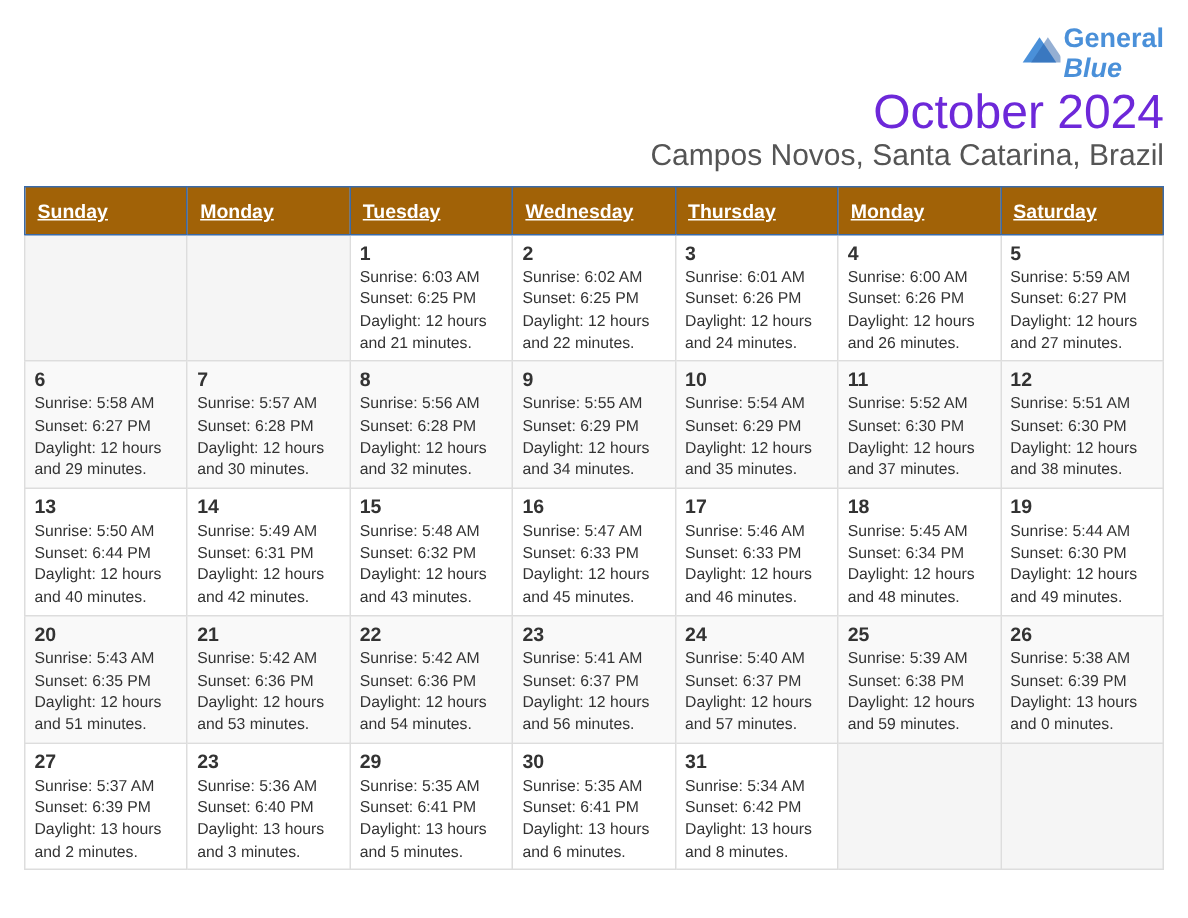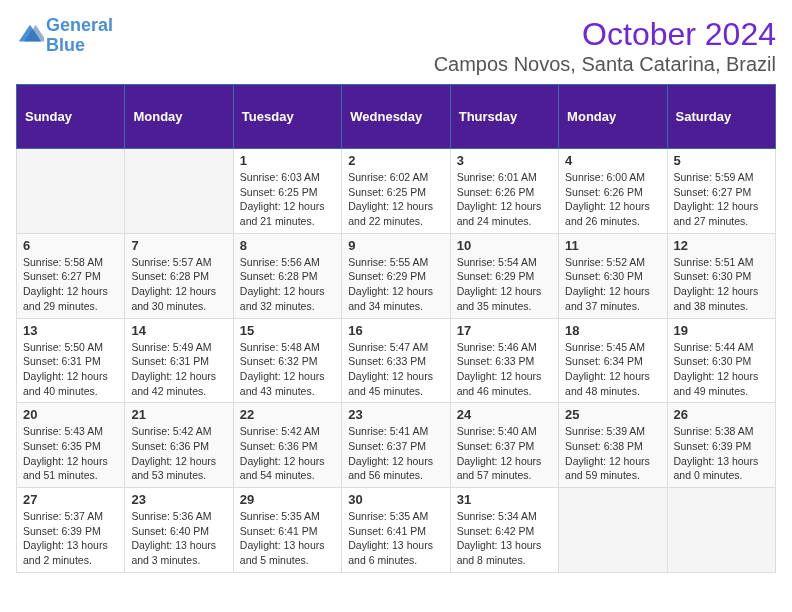--- a/index.html
+++ b/index.html
@@ -6,22 +6,23 @@
     body {
       font-family: Arial, sans-serif;
       background: #fff;
       width: 792px;
       min-height: 612px;
       padding: 16px;
     }
     .header {
       display: flex;
       justify-content: space-between;
-      align-items: flex-start;
+      align-items: flex-end;
       margin-bottom: 8px;
+      flex-direction: column;
     }
     .logo {
       display: flex;
       align-items: center;
       gap: 2px;
     }
     .logo-text {
       font-size: 18px;
       font-weight: bold;
       color: #333;
@@ -45,27 +46,28 @@
     .location {
       font-size: 20px;
       color: #555;
     }
     .calendar {
       width: 100%;
       border-collapse: collapse;
       border: 1px solid #ccc;
     }
     .calendar th {
-      background: #4c1d95;
+      background: #a16207;
       color: #fff;
       text-align: left;
-      padding: 24px 8px;
+      padding: 8px 8px;
       font-size: 13px;
       font-weight: bold;
       border: 1px solid #3a6aa8;
+      text-decoration: underline;
     }
     .calendar td {
       vertical-align: top;
       padding: 4px 6px;
       border: 1px solid #ddd;
       width: 108px;
       min-height: 80px;
       font-size: 11px;
       color: #333;
       background: #fff;
@@ -92,21 +94,21 @@
 <body>
 
 <div class="header">
   <div class="logo">
     <svg class="logo-icon" viewBox="0 0 40 40">
       <polygon points="20,4 36,28 4,28" fill="#4a90d9"></polygon>
       <polygon points="28,4 44,28 12,28" fill="#2a5fa8" opacity="0.5"></polygon>
     </svg>
     <div class="logo-text">
       <div><span>General</span></div>
-      <div style="color:#4a90d9;">Blue</div>
+      <div style="color:#4a90d9;font-style:italic;">Blue</div>
     </div>
   </div>
   <div class="title-block">
     <div class="month-year">October 2024</div>
     <div class="location">Campos Novos, Santa Catarina, Brazil</div>
   </div>
 </div>
 
 <table class="calendar">
   <thead>
@@ -196,21 +198,21 @@
           <span class="day-number">12</span>
           <div class="day-info">Sunrise: 5:51 AM
 Sunset: 6:30 PM
 Daylight: 12 hours and 38 minutes.</div>
         </td>
       </tr>
       <tr>
         <td>
           <span class="day-number">13</span>
           <div class="day-info">Sunrise: 5:50 AM
-Sunset: 6:31 PM
+Sunset: 6:44 PM
 Daylight: 12 hours and 40 minutes.</div>
         </td>
         <td>
           <span class="day-number">14</span>
           <div class="day-info">Sunrise: 5:49 AM
 Sunset: 6:31 PM
 Daylight: 12 hours and 42 minutes.</div>
         </td>
         <td>
           <span class="day-number">15</span>

